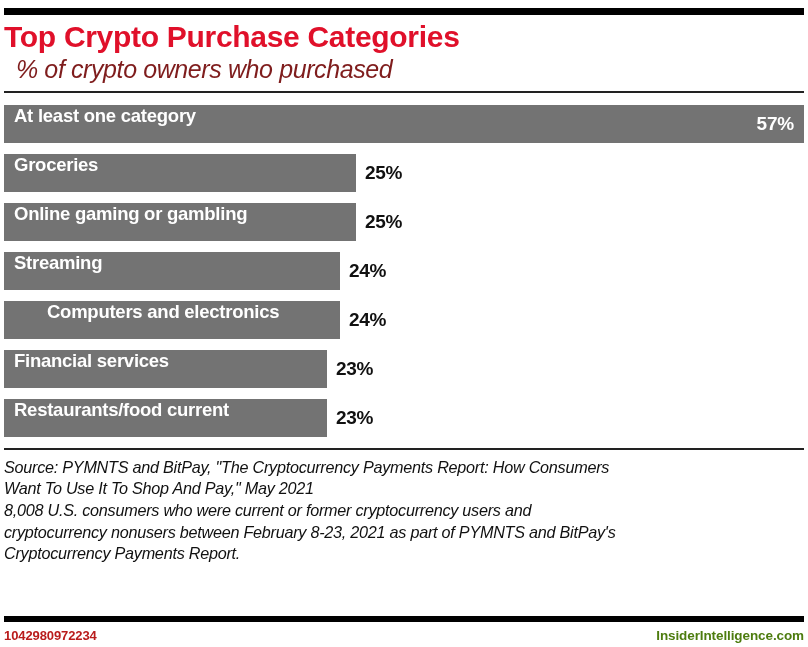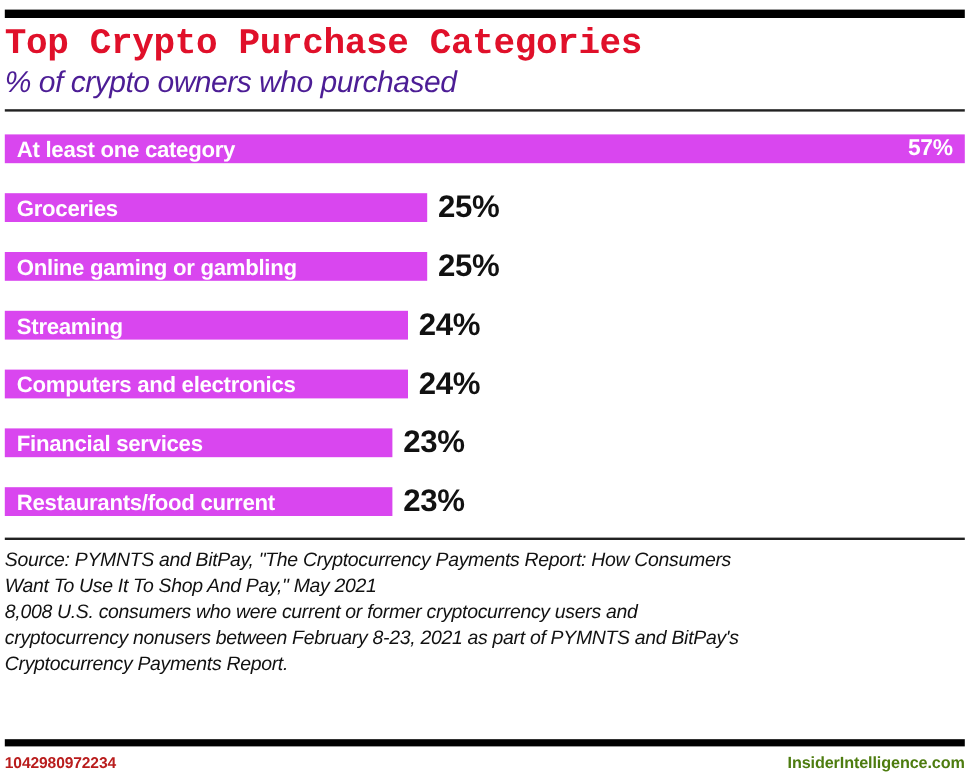--- a/index.html
+++ b/index.html
@@ -34,54 +34,54 @@
   .header {
     padding-top: 5px;
   }
   .chart-title {
     font-size: 30px;
     font-weight: bold;
     color: #E0102A;
     letter-spacing: -0.3px;
     line-height: 1.14;
     white-space: nowrap;
-    font-family: Liberation Mono, monospace;
   }
   .chart-subtitle {
     font-size: 25px;
     font-style: italic;
-    color: #4c1d95;
+    color: #7f1d1d;
     letter-spacing: -0.4px;
     line-height: 1.15;
     white-space: nowrap;
     margin-top: 1px;
+    margin-left: 12px;
   }
 
   .rule-thin {
     height: 2px;
     background: #222222;
     margin-top: 7px;
   }
 
   
   .bars {
     margin-top: 12px;
   }
   .bar-row {
     position: relative;
     height: 38px;
     margin-bottom: 11px;
     display: flex;
     align-items: center;
   }
   .bar {
-    height: 24px;
-    background: #d946ef;
+    height: 38px;
+    background: #737373;
     display: flex;
-    align-items: flex-end;
+    align-items: flex-start;
     flex: 0 0 auto;
     position: relative;
   }
   .bar-label {
     color: #ffffff;
     font-size: 18.5px;
     font-weight: bold;
     letter-spacing: -0.25px;
     padding-left: 10px;
     white-space: nowrap;
@@ -91,21 +91,21 @@
     right: 10px;
     top: 50%;
     transform: translateY(-50%);
     color: #ffffff;
     font-size: 19px;
     font-weight: bold;
     letter-spacing: -0.2px;
   }
   .bar-value-outside {
     color: #111111;
-    font-size: 26px;
+    font-size: 19px;
     font-weight: bold;
     letter-spacing: -0.3px;
     padding-left: 9px;
     white-space: nowrap;
   }
 
   
   .rule-notes {
     height: 2px;
     background: #222222;
@@ -187,21 +187,21 @@
         </div>
         <span class="bar-value-outside">25%</span>
       </div>
       <div class="bar-row">
         <div class="bar" style="width: 336px;">
           <span class="bar-label">Streaming</span>
         </div>
         <span class="bar-value-outside">24%</span>
       </div>
       <div class="bar-row">
-        <div class="bar" style="width: 336px;">
+        <div class="bar" style="width: 336px; padding-left: 33px;">
           <span class="bar-label">Computers and electronics</span>
         </div>
         <span class="bar-value-outside">24%</span>
       </div>
       <div class="bar-row">
         <div class="bar" style="width: 323px;">
           <span class="bar-label">Financial services</span>
         </div>
         <span class="bar-value-outside">23%</span>
       </div>

